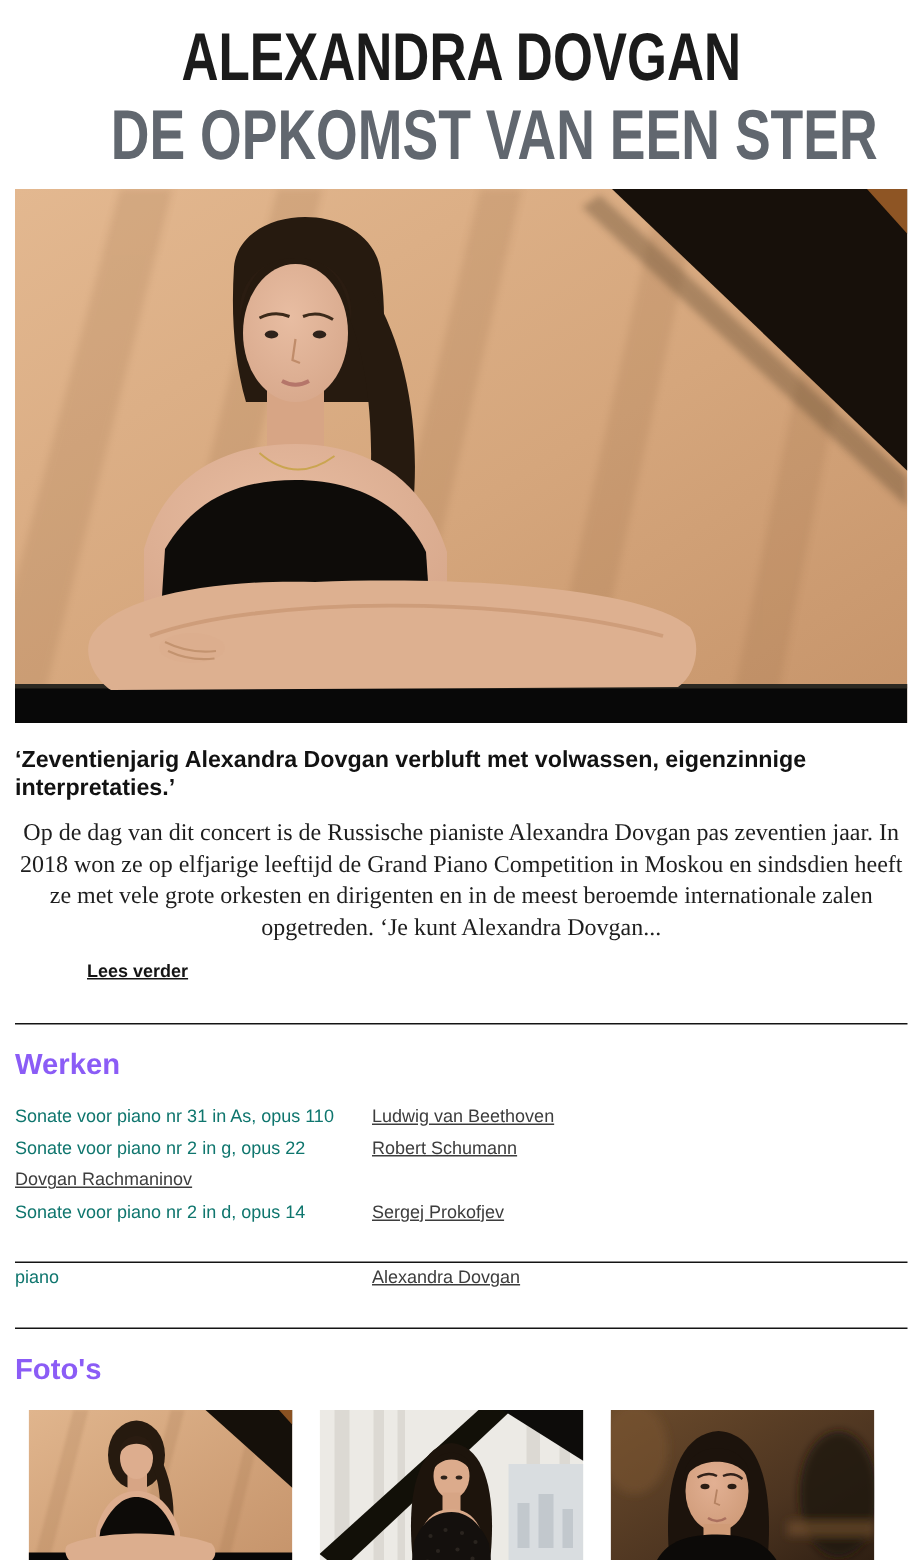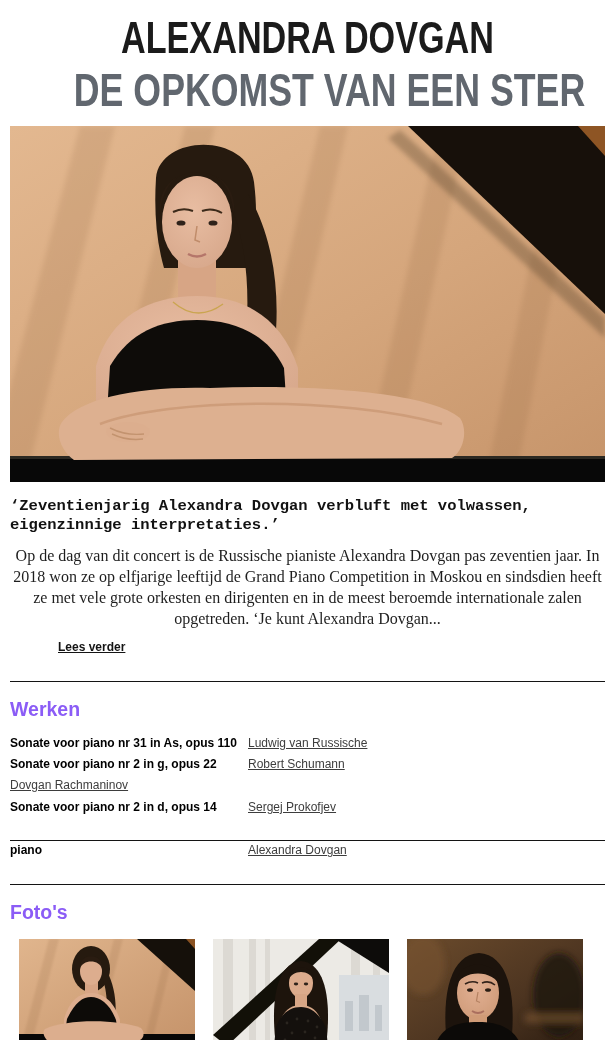--- a/index.html
+++ b/index.html
@@ -11,34 +11,34 @@
   .title{font-size:45px;line-height:1.02;font-weight:800;margin:15px 0 0;color:#1b1b1b;
          transform:scaleX(0.76);transform-origin:50% 50%;letter-spacing:0px;white-space:nowrap;}
   .subtitle{font-size:47px;line-height:1.0;font-weight:800;margin:5px 0 0;color:#61676f;
          transform:scaleX(0.76);transform-origin:50% 50%;white-space:nowrap;}
 
   
   .hero{margin:13px 10px 0;width:595px;height:356px;overflow:hidden;}
   .hero svg{display:block;}
 
   
-  .quote{font-family:Liberation Mono, monospace;font-weight:700;font-size:15.5px;line-height:1.25;
+  .quote{font-family:Liberation Sans, sans-serif;font-weight:700;font-size:15.5px;line-height:1.25;
          margin:15px 10px 0;color:#121212;}
   .intro{font-family:"Liberation Serif",serif;font-size:16px;line-height:21px;margin:9px 10px 0;color:#1e1e1e;text-align:center;}
   .readmore{display:inline-block;margin:11px 10px 0;font-size:12px;font-weight:700;color:#141414;
          text-decoration:underline;padding-left:48px;}
 
   .divider{border:none;border-top:1px solid #141414;margin:26px 10px 0;}
 
   .section-h{font-size:19.5px;font-weight:700;margin:16px 10px 15px;color:#8b5cf6;}
 
   
   .rows{margin:0 10px;}
   .row{display:flex;align-items:flex-start;margin-bottom:7px;}
-  .row-l{width:238px;flex:none;font-size:12px;font-weight:700;line-height:1.2;color:#000000;padding-right:10px;box-sizing:border-box;}
+  .row-l{width:238px;flex:none;font-size:12px;font-weight:400;line-height:1.2;color:#0f766e;padding-right:10px;box-sizing:border-box;}
   .row-r{font-size:12px;line-height:1.2;color:#3d3d3d;text-decoration:underline;}
   .credits-block{margin-top:2px;}
 
   
   .photo-strip{display:flex;gap:18px;margin:8px 10px 0 19px;}
   .thumb{margin:0;width:176px;height:107px;overflow:hidden;flex:none;}
   .thumb svg{display:block;}
 </style>
 </head>
 <body>
@@ -110,21 +110,21 @@
 
   <a class="readmore" href="#">Lees verder</a>
 
   <hr class="divider">
 
   <section>
     <h3 class="section-h">Werken</h3>
     <div class="rows">
       <div class="row">
         <div class="row-l">Sonate voor piano nr 31 in As, opus 110</div>
-        <a class="row-r" href="#">Ludwig van Russische</a>
+        <a class="row-r" href="#">Ludwig van Beethoven</a>
       </div>
       <div class="row">
         <div class="row-l">Sonate voor piano nr 2 in g, opus 22</div>
         <a class="row-r" href="#">Robert Schumann</a>
       </div>
       <div class="row">
         <a class="row-r" href="#">Dovgan Rachmaninov</a>
       </div>
       <div class="row">
         <div class="row-l">Sonate voor piano nr 2 in d, opus 14</div>

